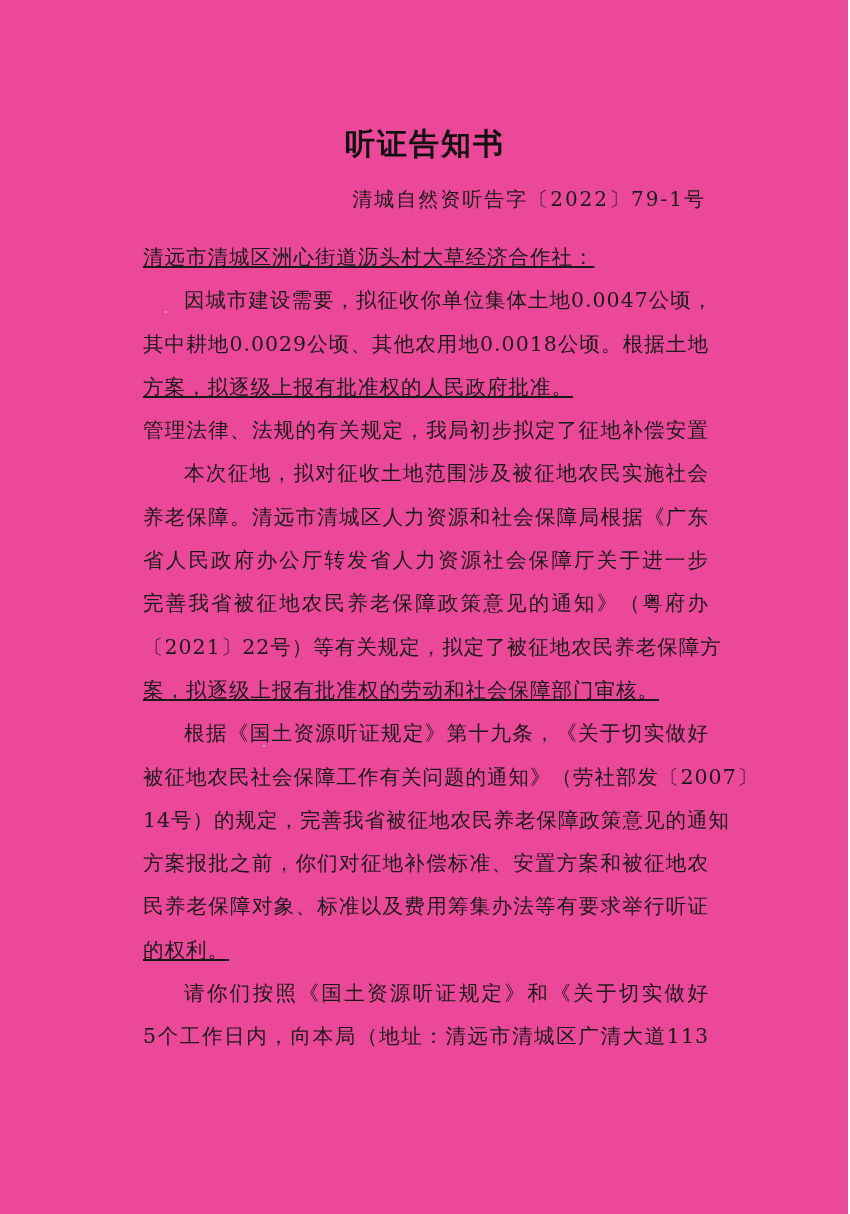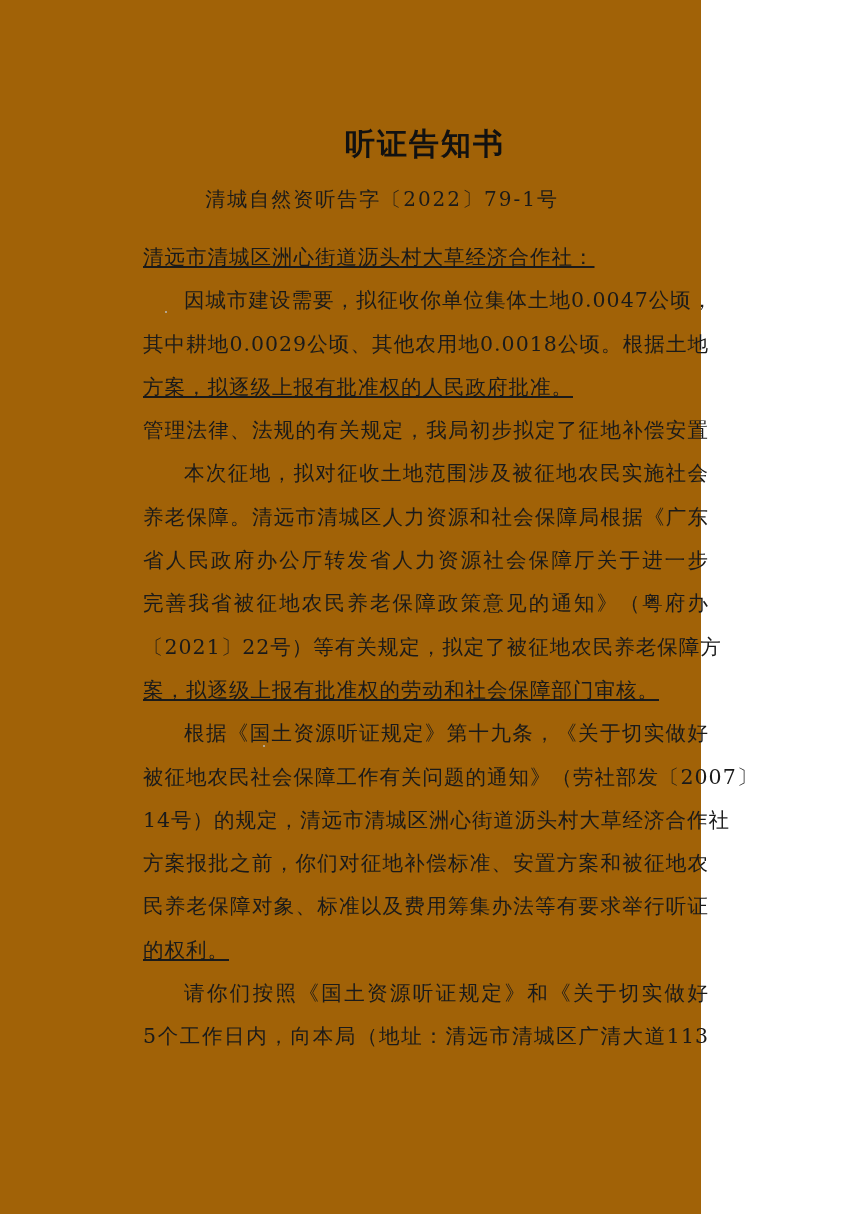--- a/index.html
+++ b/index.html
@@ -11,22 +11,22 @@
       width: 850px;
       height: 1214px;
       position: relative;
       overflow: hidden;
       font-family: "DejaVu Serif", "Liberation Serif", serif;
       color: #1a1a1a;
     }
     .page {
       position: absolute;
       left: 0; top: 0;
-      width: 701px; height: 1214px;
-      background: #a16207;
+      width: 848px; height: 1214px;
+      background: #ec4899;
     }
     .title {
       position: absolute;
       top: 124px;
       left: 0;
       width: 850px;
       text-align: center;
       font-family: "DejaVu Sans", "Liberation Sans", sans-serif;
       font-weight: bold;
       font-size: 30px;
@@ -95,21 +95,21 @@
       <div class="line">养老保障。清远市清城区人力资源和社会保障局根据《广东</div>
       <div class="line">省人民政府办公厅转发省人力资源社会保障厅关于进一步</div>
       <div class="line">完善我省被征地农民养老保障政策意见的通知》（粤府办</div>
       <div class="line">〔2021〕22号）等有关规定，拟定了被征地农民养老保障方</div>
       <div class="line last">案，拟逐级上报有批准权的劳动和社会保障部门审核。</div>
     </div>
 
     <div>
       <div class="line indent">根据《国土资源听证规定》第十九条，《关于切实做好</div>
       <div class="line">被征地农民社会保障工作有关问题的通知》（劳社部发〔2007〕</div>
-      <div class="line">14号）的规定，清远市清城区洲心街道沥头村大草经济合作社</div>
+      <div class="line">14号）的规定，完善我省被征地农民养老保障政策意见的通知</div>
       <div class="line">方案报批之前，你们对征地补偿标准、安置方案和被征地农</div>
       <div class="line">民养老保障对象、标准以及费用筹集办法等有要求举行听证</div>
       <div class="line last">的权利。</div>
     </div>
 
     <div>
       <div class="line indent">请你们按照《国土资源听证规定》和《关于切实做好</div>
       <div class="line">5个工作日内，向本局（地址：清远市清城区广清大道113</div>
     </div>
 

